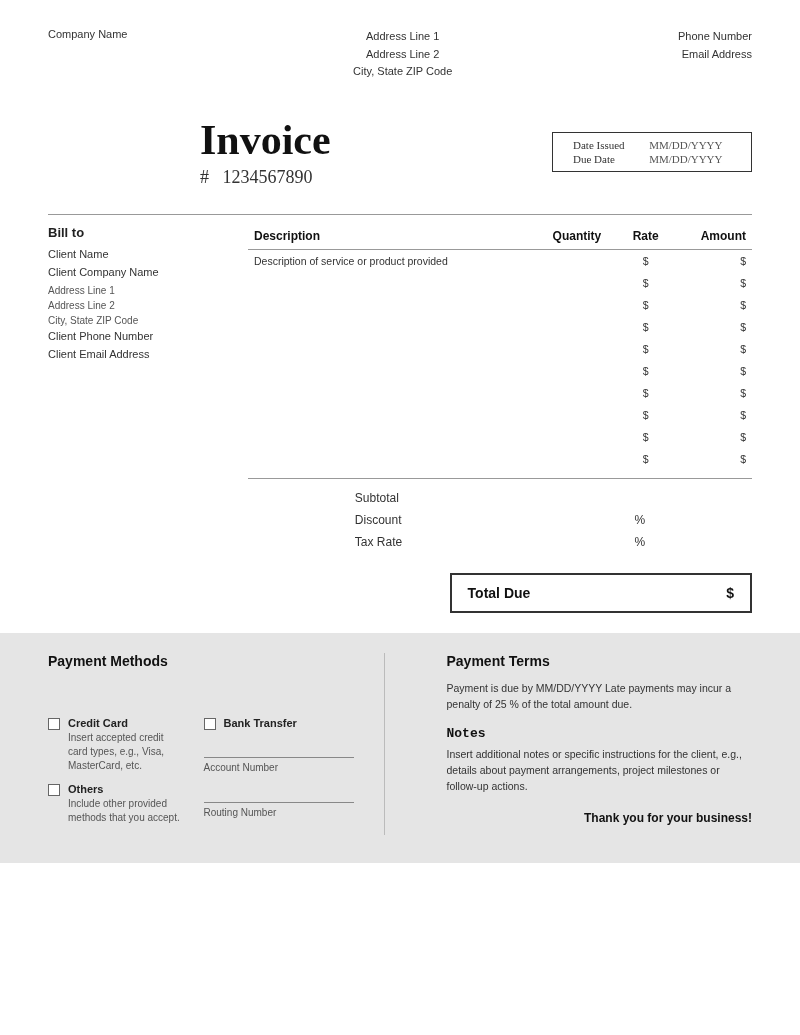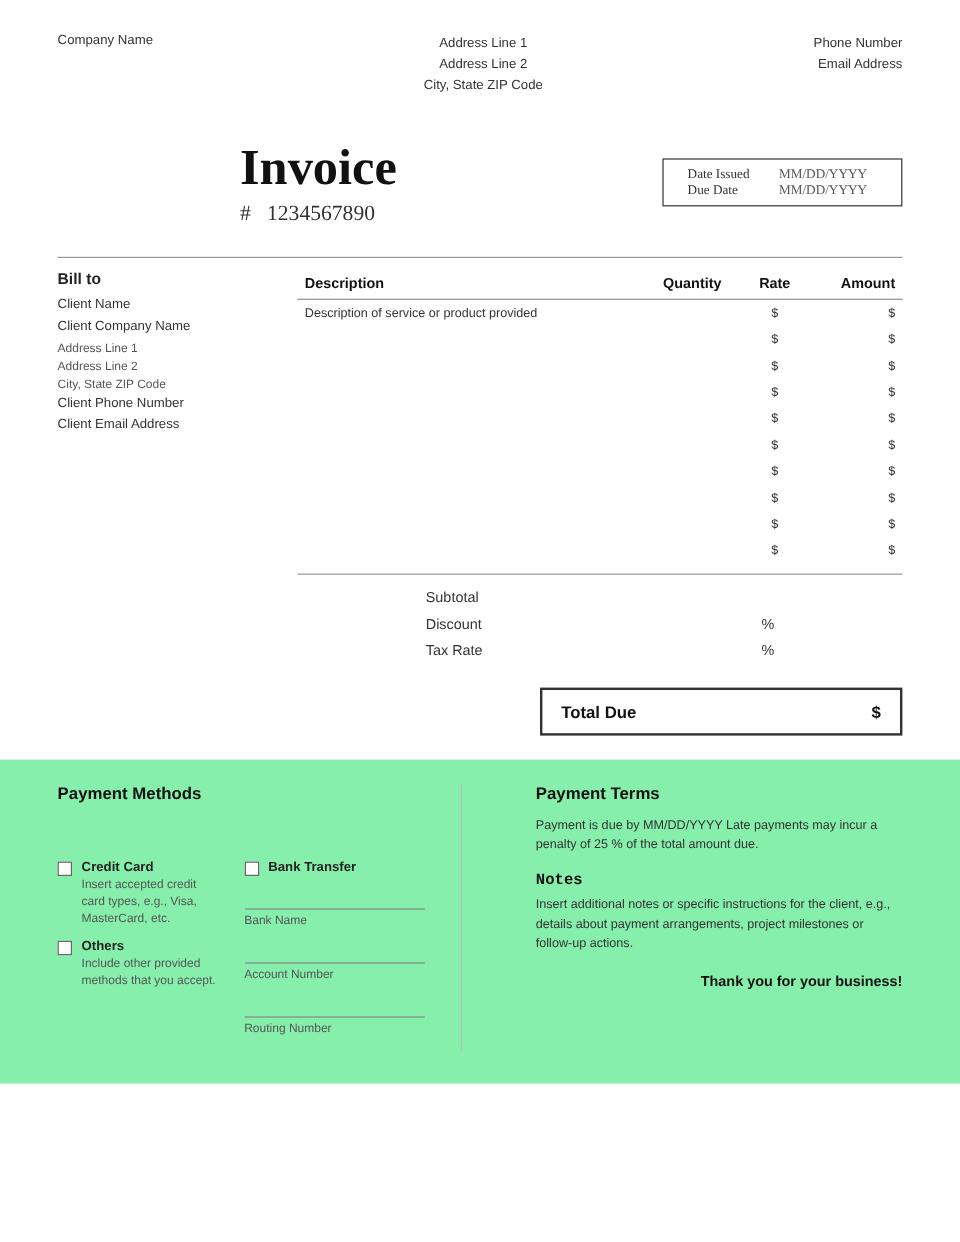--- a/index.html
+++ b/index.html
@@ -181,21 +181,21 @@
       justify-content: space-between;
       width: 60%;
       font-size: 14px;
       font-weight: bold;
     }
     .total-due-label { color: #111; }
     .total-due-value { color: #111; }
 
     
     .footer-section {
-      background: #86efac;
+      background: #e5e5e5;
       padding: 20px 48px 28px 48px;
       margin-top: 10px;
       display: flex;
       gap: 52px;
     }
     .payment-methods-col {
       flex: 1;
       border-right: 1px solid #bbb;
       padding-right: 30px;
     }
@@ -465,24 +465,20 @@
           </div>
         </div>
 
         <div class="pm-right bank-transfer-col">
           <div class="payment-method-item">
             <div class="checkbox-box"></div>
             <div class="payment-method-name">Bank Transfer</div>
           </div>
           <div class="bank-field">
             <div class="bank-field-line"></div>
-            <div class="bank-field-label">Bank Name</div>
-          </div>
-          <div class="bank-field">
-            <div class="bank-field-line"></div>
             <div class="bank-field-label">Account Number</div>
           </div>
           <div class="bank-field">
             <div class="bank-field-line"></div>
             <div class="bank-field-label">Routing Number</div>
           </div>
         </div>
       </div>
     </div>
 

